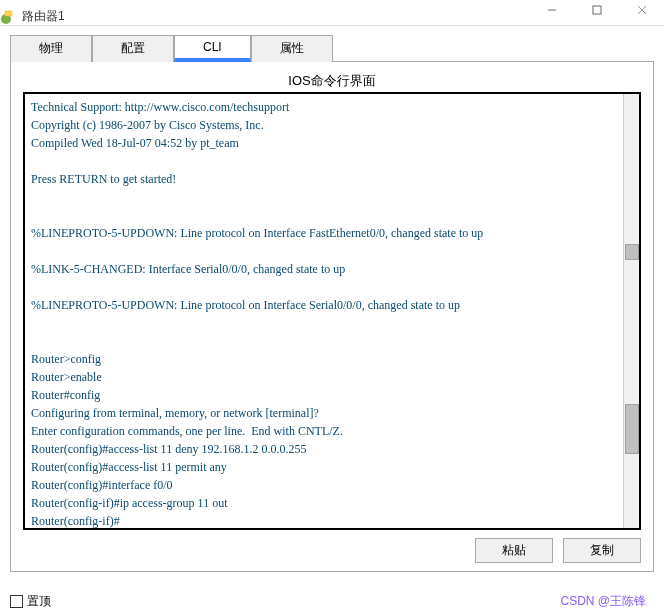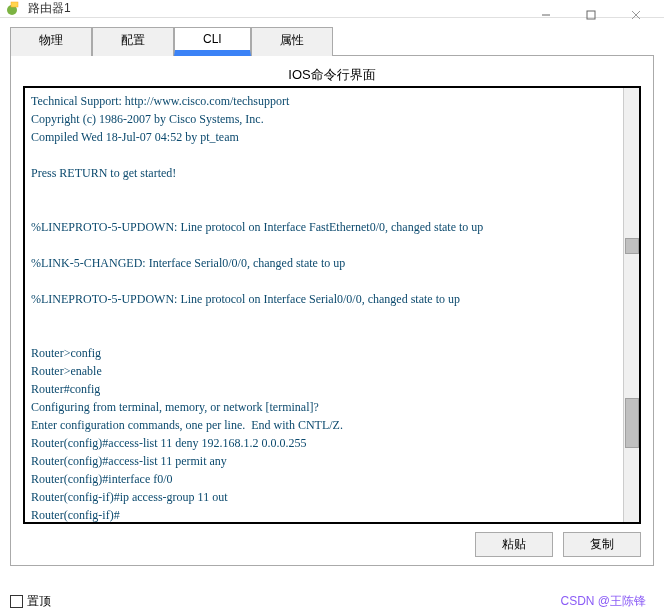--- a/index.html
+++ b/index.html
@@ -5,26 +5,26 @@
     * { box-sizing: border-box; margin: 0; padding: 0; }
     body {
       font-family: "Microsoft YaHei", Arial, sans-serif;
       font-size: 12px;
       background: #fff;
       width: 664px;
       height: 616px;
       position: relative;
     }
     .titlebar {
-      height: 18px;
+      height: 26px;
       background: #fff;
       border-bottom: 1px solid #e0e0e0;
       display: flex;
-      align-items: flex-start;
-      padding: 0 6px;
+      align-items: flex-end;
+      padding: 0 0;
     }
     .titlebar-icon {
       width: 16px;
       height: 16px;
       margin-right: 6px;
     }
     .titlebar-title {
       flex: 1;
       font-size: 12px;
       color: #333;
@@ -57,21 +57,21 @@
       border-bottom: none;
       background: #f0f0f0;
       margin-right: 0;
       font-size: 12px;
       position: relative;
       top: 1px;
       cursor: pointer;
     }
     .tab.active {
       background: #fff;
-      border-bottom: 6px solid #3b82f6;
+      border-bottom: 4px solid #3b82f6;
     }
     .tab-panel {
       border: 1px solid #aaa;
       border-top: none;
       padding: 10px 12px 8px 12px;
       background: #fff;
     }
     .panel-title {
       text-align: center;
       font-size: 13px;

